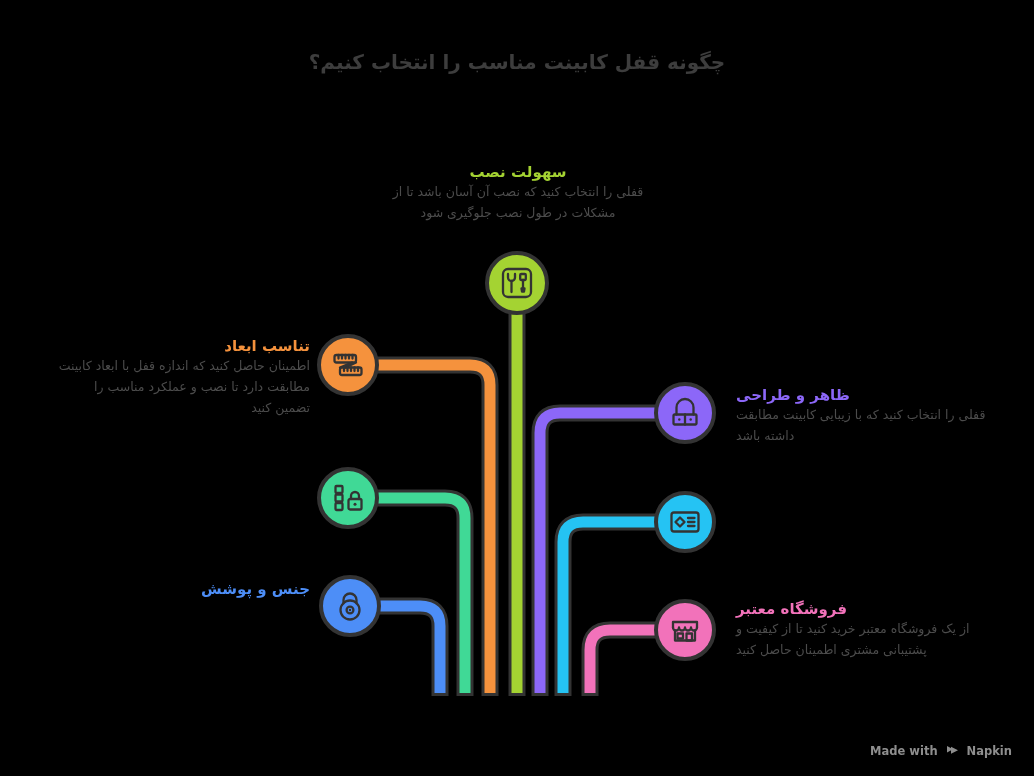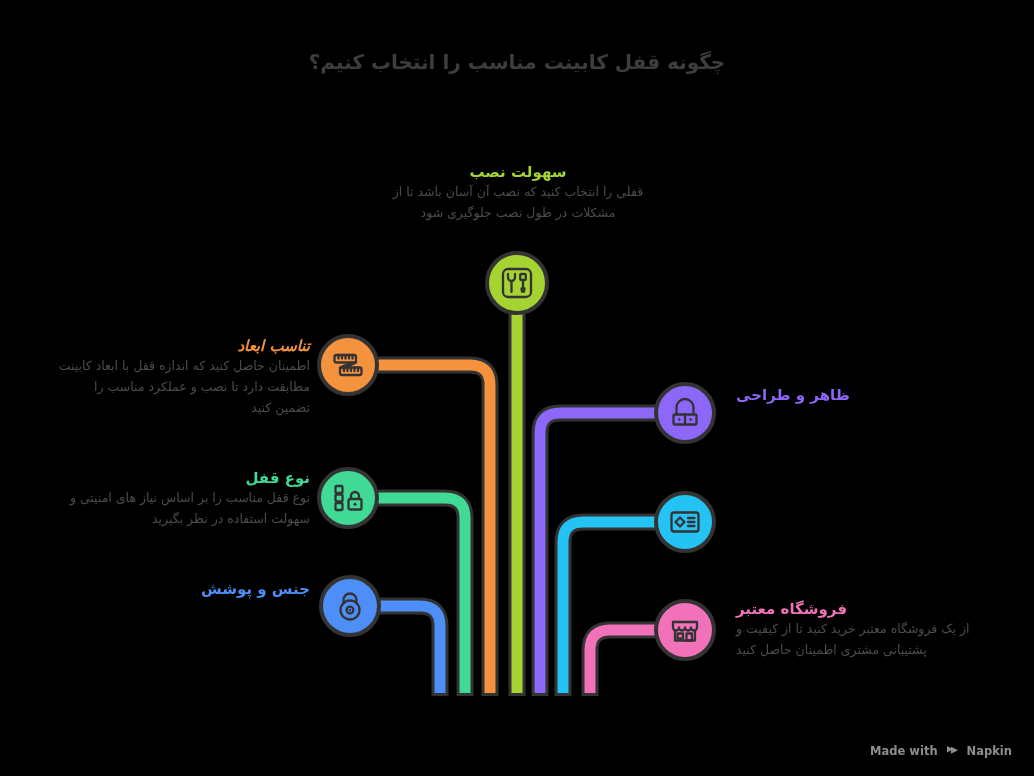--- a/index.html
+++ b/index.html
@@ -133,35 +133,32 @@
       </g>
     </g>
   </svg>
 
   <div class="tblock tb-center" style="left:392px; top:163px;">
     <div class="label" style="color: rgb(164, 211, 50);">سهولت نصب</div>
     <div class="desc" style="color: rgb(76, 76, 76);">قفلی را انتخاب کنید که نصب آن آسان باشد تا از مشکلات در طول نصب جلوگیری شود</div>
   </div>
 
   <div class="tblock tb-right" style="left:58px; top:337px;">
-    <div class="label" style="color: rgb(245, 146, 61); font-style: italic;">تناسب ابعاد</div>
+    <div class="label" style="color: rgb(245, 146, 61);">تناسب ابعاد</div>
     <div class="desc" style="color: rgb(76, 76, 76);">اطمینان حاصل کنید که اندازه قفل با ابعاد کابینت مطابقت دارد تا نصب و عملکرد مناسب را تضمین کنید</div>
   </div>
 
-  <div class="tblock tb-right" style="left:58px; top:469px;">
-    <div class="label" style="color: rgb(64, 217, 150);">نوع قفل</div>
-    <div class="desc" style="color: rgb(76, 76, 76);">نوع قفل مناسب را بر اساس نیاز های امنیتی و سهولت استفاده در نظر بگیرید</div>
-  </div>
 
   <div class="tblock tb-right" style="left:58px; top:580px;">
     <div class="label" style="color: rgb(77, 142, 247);">جنس و پوشش</div>
   </div>
 
   <div class="tblock tb-left" style="left:736px; top:386px;">
     <div class="label" style="color: rgb(140, 103, 248);">ظاهر و طراحی</div>
+    <div class="desc" style="color: rgb(76, 76, 76);">قفلی را انتخاب کنید که با زیبایی کابینت مطابقت داشته باشد</div>
   </div>
 
 
   <div class="tblock tb-left" style="left:736px; top:600px;">
     <div class="label" style="color: rgb(242, 114, 186);">فروشگاه معتبر</div>
     <div class="desc" style="color: rgb(76, 76, 76);">از یک فروشگاه معتبر خرید کنید تا از کیفیت و پشتیبانی مشتری اطمینان حاصل کنید</div>
   </div>
 
   <div class="footer" style="color: rgb(142, 142, 142);">
     <span>Made with</span>

